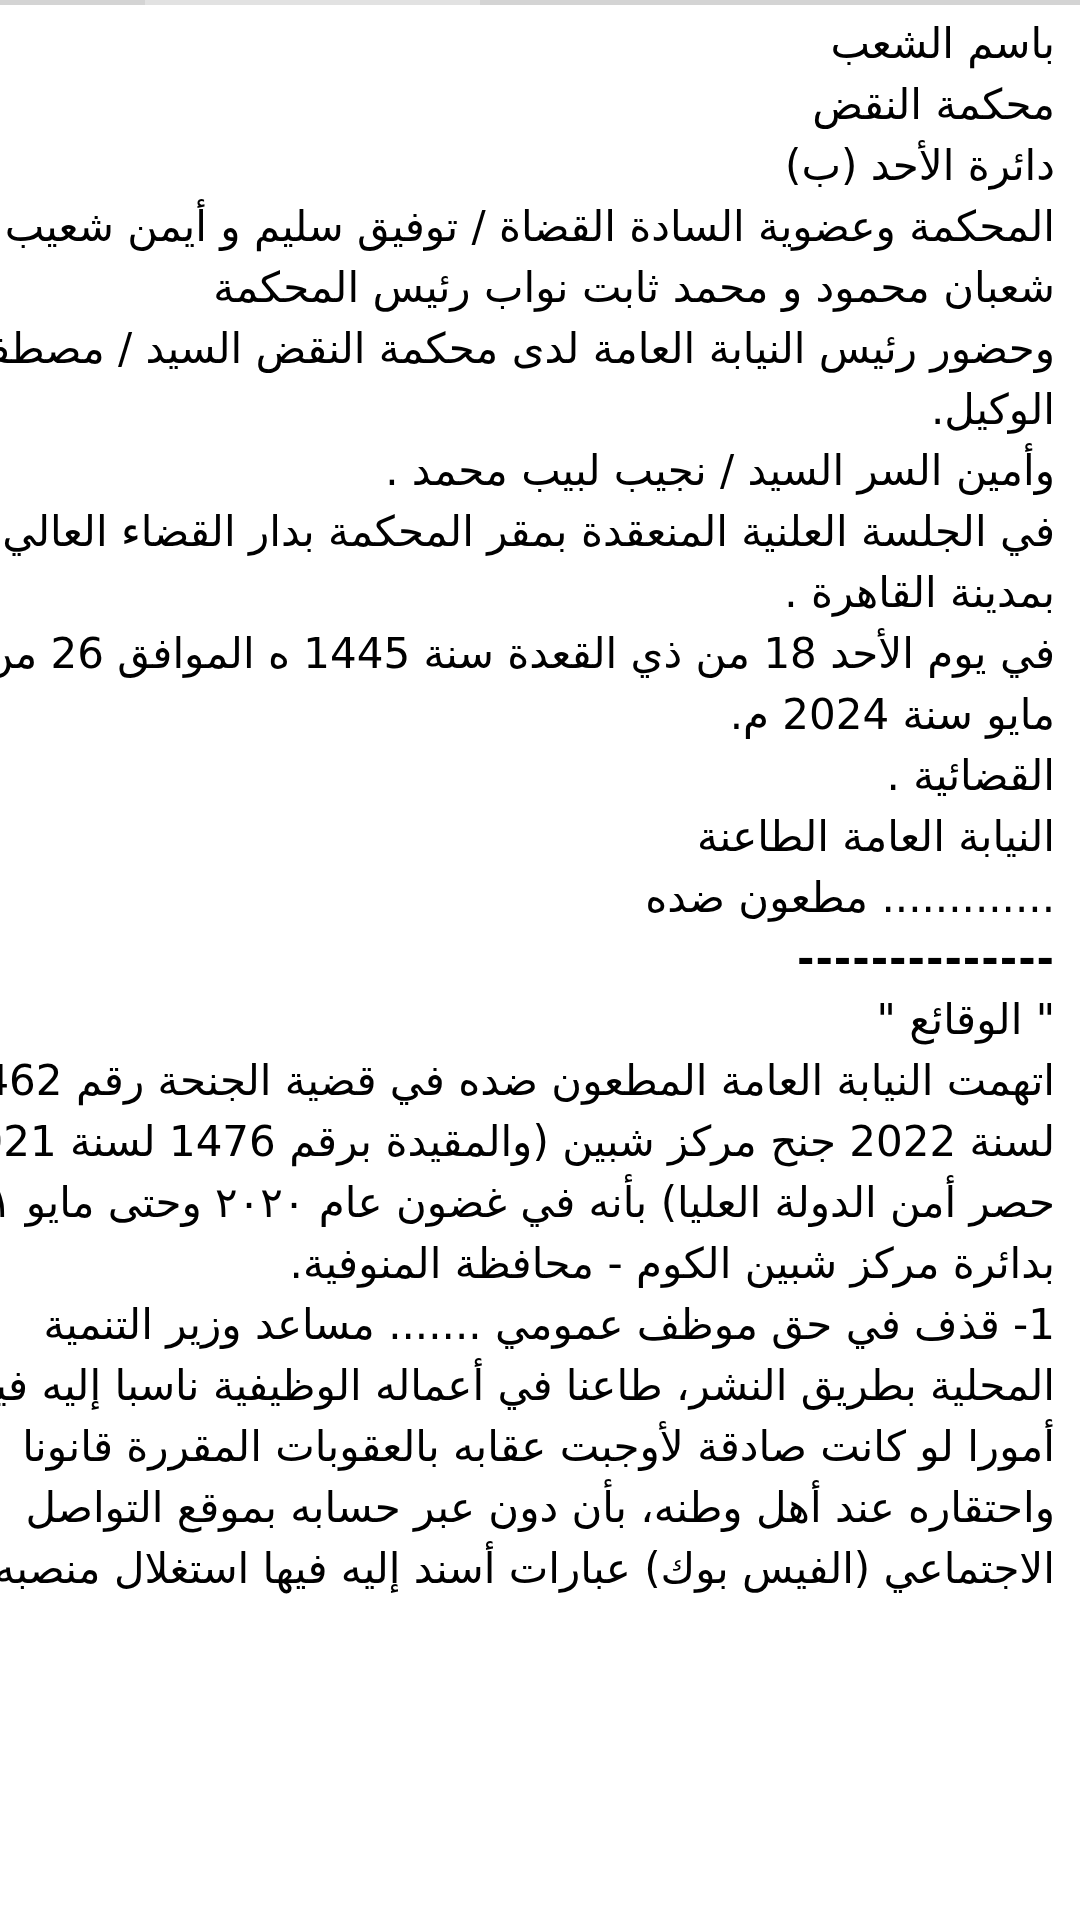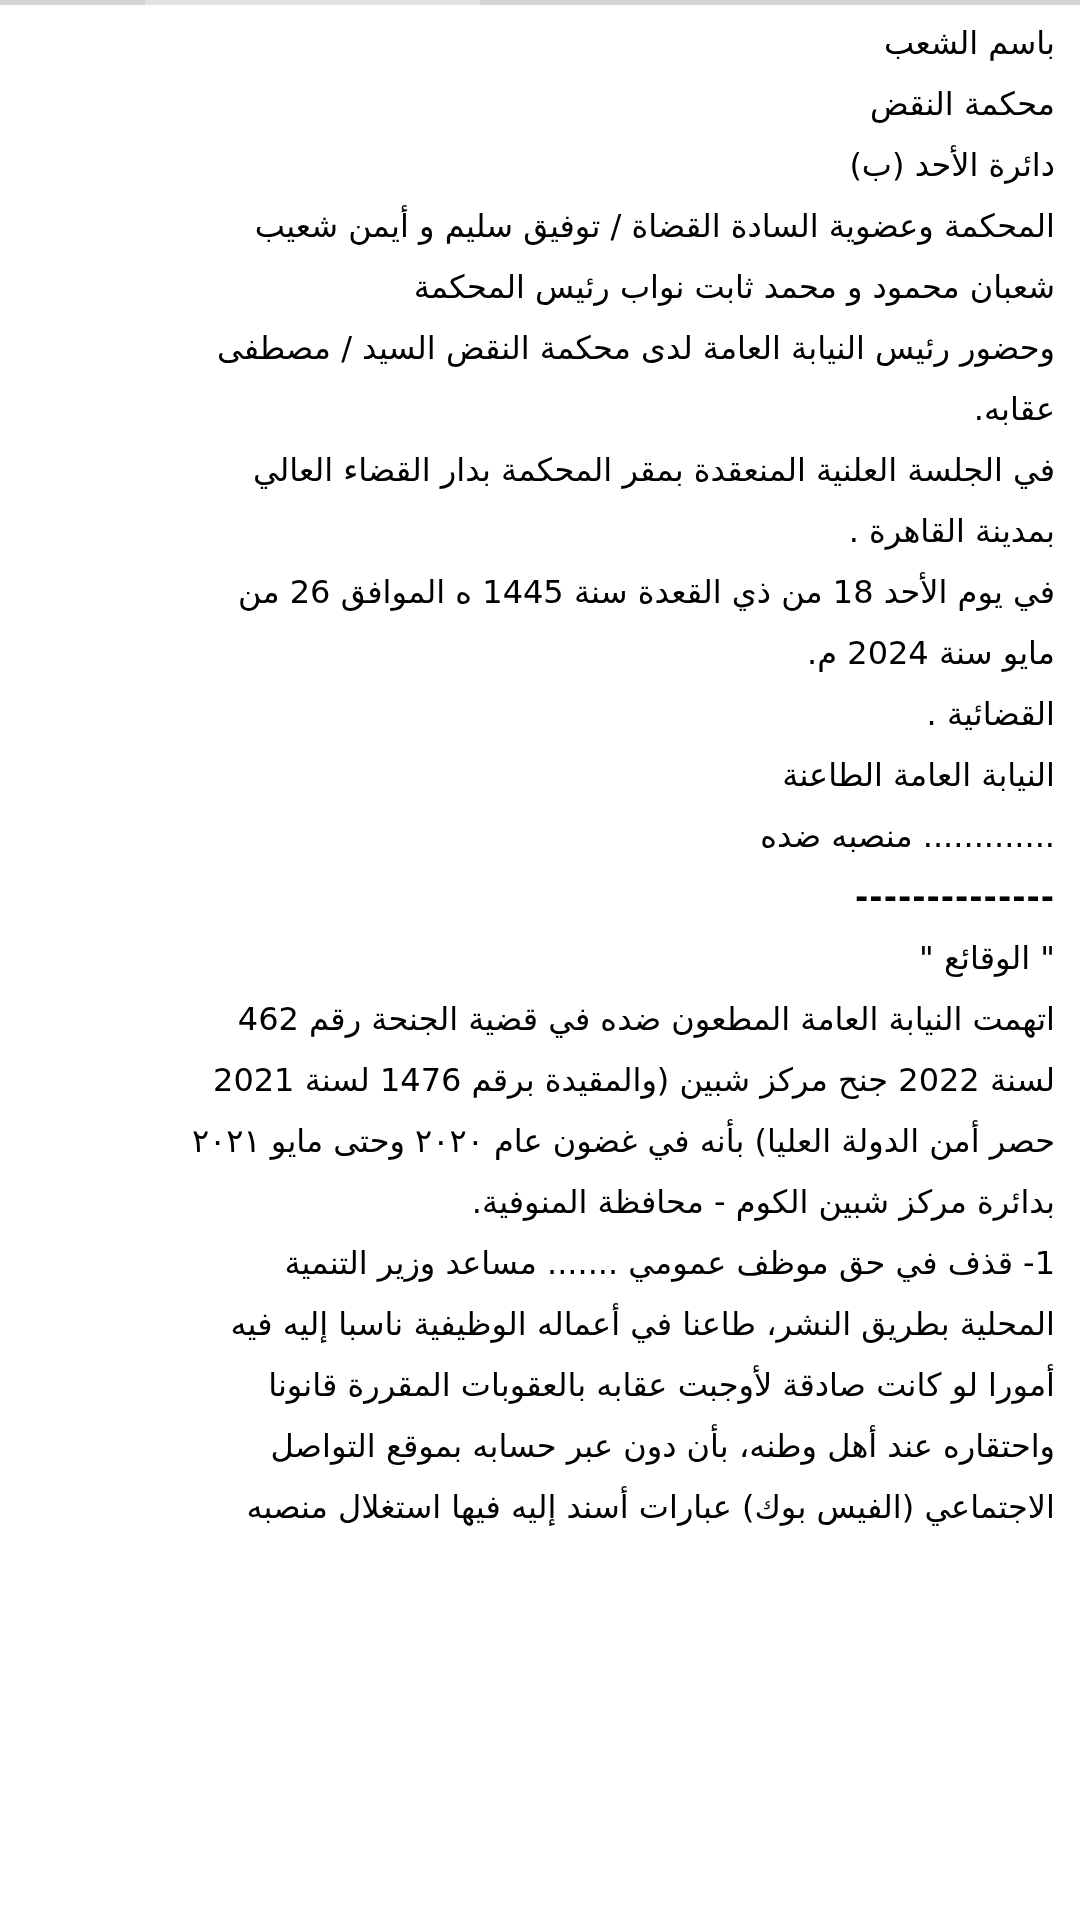--- a/index.html
+++ b/index.html
@@ -24,21 +24,21 @@
     width: 335px;
     height: 5px;
   }
   .doc {
     direction: rtl;
     padding: 8px 25px 0 30px;
   }
   .line {
     height: 61px;
     line-height: 61px;
-    font-size: 32px;
+    font-size: 42px;
     text-align: right;
     white-space: nowrap;
     letter-spacing: 0;
   }
   .line.dashes {
     font-weight: bold;
     letter-spacing: 1px;
     padding-left: 8px;
   }
   .line.dots-offset {
@@ -52,28 +52,29 @@
   <div class="top-bar-highlight" style="background: rgb(226, 226, 226);"></div>
 </div>
 
 <main class="doc" id="doc" style="color: rgb(0, 0, 0);">
     <div class="line">باسم الشعب</div>
     <div class="line">محكمة النقض</div>
     <div class="line">دائرة الأحد (ب)</div>
     <div class="line">المحكمة وعضوية السادة القضاة / توفيق سليم و أيمن شعيب</div>
     <div class="line">شعبان محمود و محمد ثابت نواب رئيس المحكمة</div>
     <div class="line">وحضور رئيس النيابة العامة لدى محكمة النقض السيد / مصطفى</div>
-    <div class="line">عقابه.</div>
+    <div class="line">الوكيل.</div>
+    <div class="line">وأمين السر السيد / نجيب لبيب محمد .</div>
     <div class="line">في الجلسة العلنية المنعقدة بمقر المحكمة بدار القضاء العالي</div>
     <div class="line">بمدينة القاهرة .</div>
     <div class="line">في يوم الأحد 18 من ذي القعدة سنة 1445 ه الموافق 26 من</div>
     <div class="line">مايو سنة 2024 م.</div>
     <div class="line">القضائية .</div>
     <div class="line">النيابة العامة الطاعنة</div>
-    <div class="line dots-offset">............. منصبه ضده</div>
+    <div class="line dots-offset">............. مطعون ضده</div>
     <div class="line dashes">--------------</div>
     <div class="line">" الوقائع "</div>
     <div class="line">اتهمت النيابة العامة المطعون ضده في قضية الجنحة رقم 462</div>
     <div class="line">لسنة 2022 جنح مركز شبين (والمقيدة برقم 1476 لسنة 2021</div>
     <div class="line">حصر أمن الدولة العليا) بأنه في غضون عام ٢٠٢٠ وحتى مايو ٢٠٢١</div>
     <div class="line">بدائرة مركز شبين الكوم - محافظة المنوفية.</div>
     <div class="line">1- قذف في حق موظف عمومي ....... مساعد وزير التنمية</div>
     <div class="line">المحلية بطريق النشر، طاعنا في أعماله الوظيفية ناسبا إليه فيه</div>
     <div class="line">أمورا لو كانت صادقة لأوجبت عقابه بالعقوبات المقررة قانونا</div>
     <div class="line">واحتقاره عند أهل وطنه، بأن دون عبر حسابه بموقع التواصل</div>

